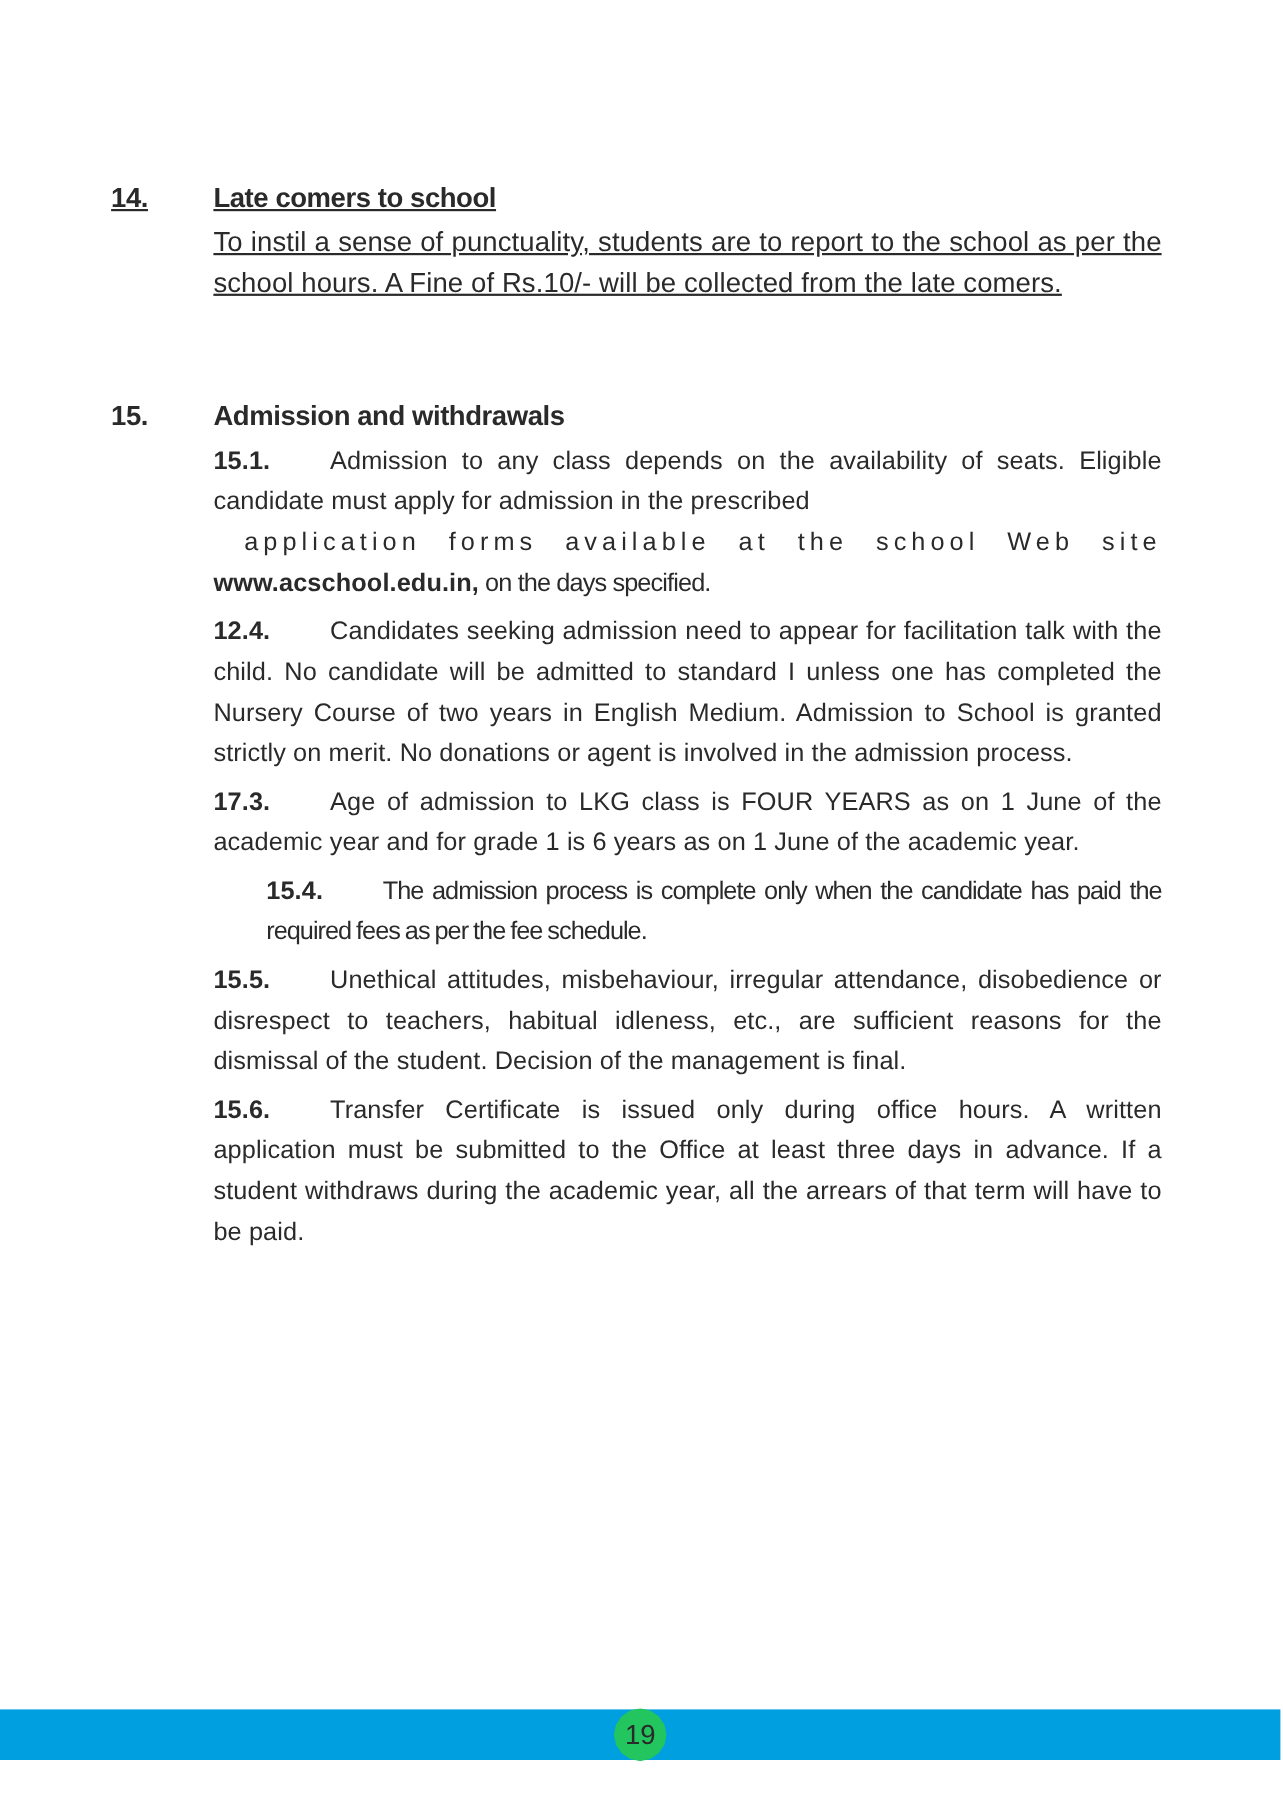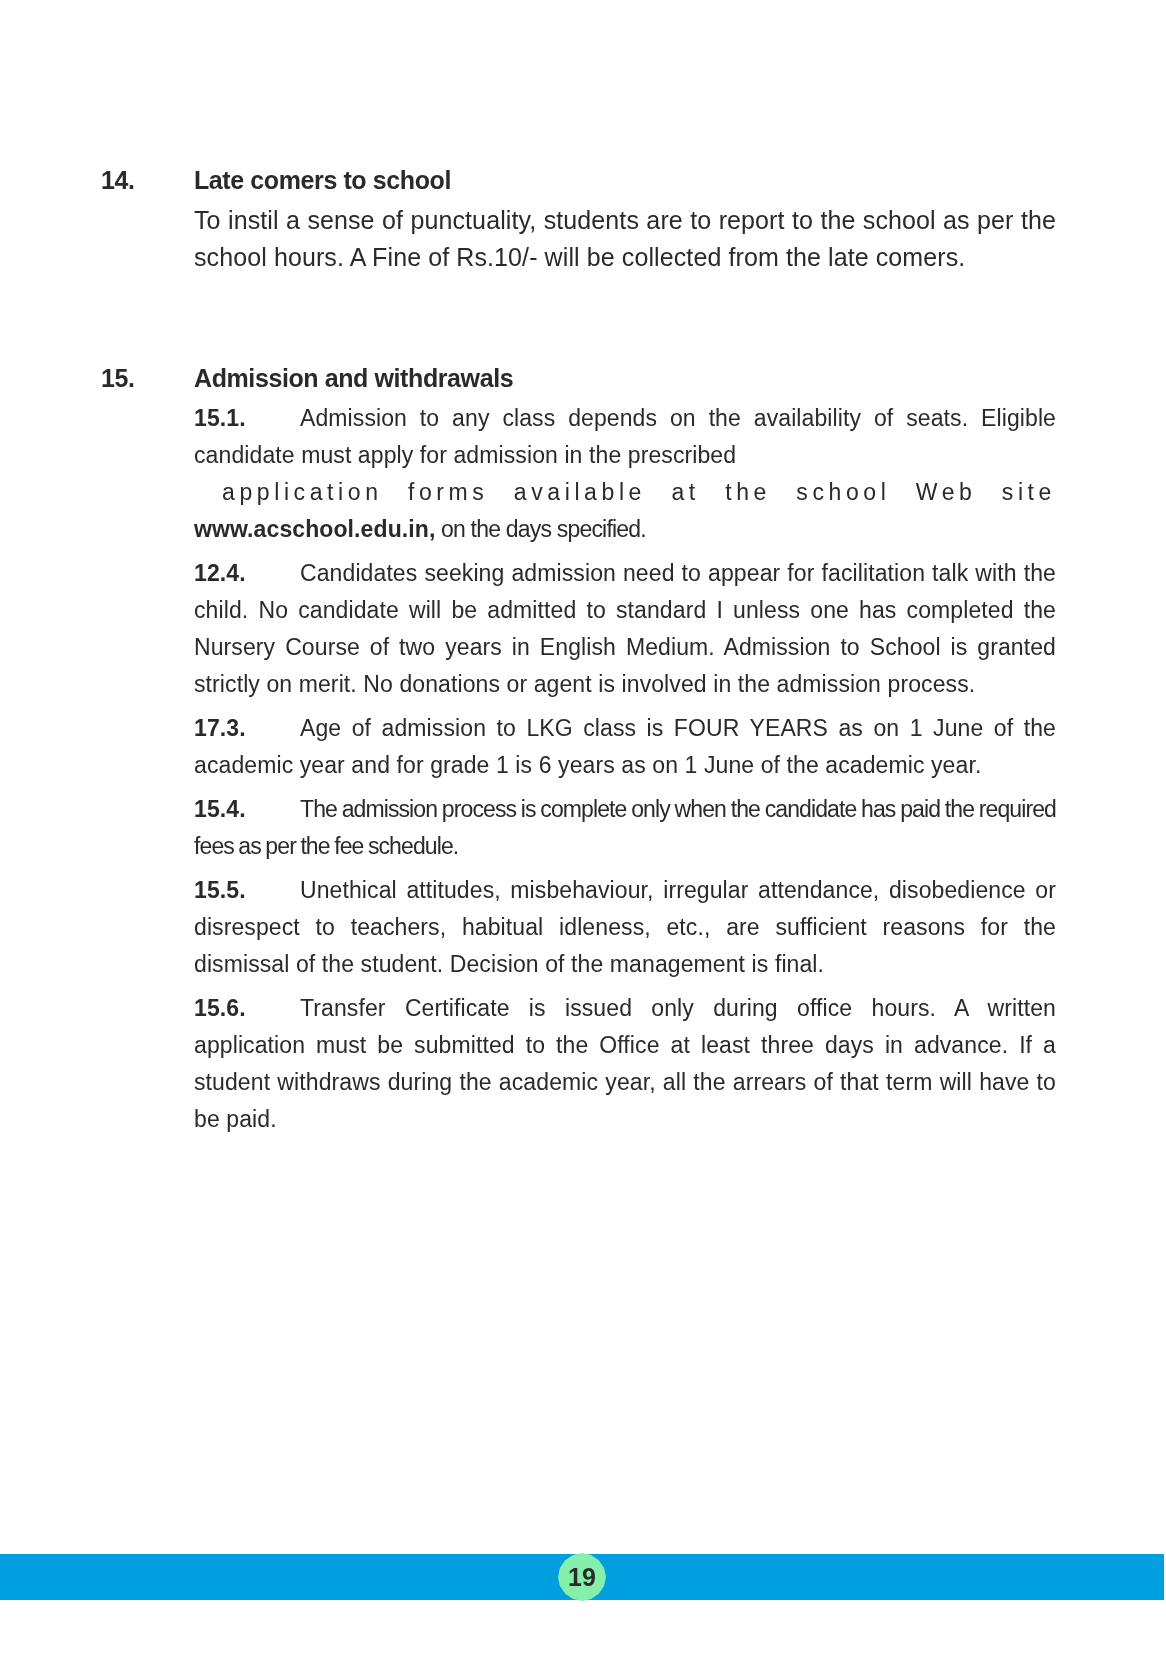--- a/index.html
+++ b/index.html
@@ -55,20 +55,21 @@
     }
     .sub {
       margin: 0 0 7px 0;
       text-align: justify;
       font-size: 23px;
       line-height: 37px;
     }
     .sub.tight {
       letter-spacing: -0.9px;
       word-spacing: -1px;
+      margin-left: 48px;
     }
     .sub.tight .sub-num,
     .sub.tight .sub-text-lead {
       letter-spacing: 0.1px;
     }
     .sub-num {
       font-weight: bold;
       display: inline-block;
       width: 106px;
     }
@@ -104,21 +105,21 @@
       justify-content: center;
       font-size: 25px;
       color: #2a2a2a;
     }
   </style>
 </head>
 <body>
 
 <div class="page">
 
-  <div class="section" style="top:162px;">
+  <div class="section" style="top:162px;text-decoration:underline;">
     <div class="section-head">
       <span class="section-num">14.</span>
       <span class="section-title">Late comers to school</span>
     </div>
     <div class="body-block">
       <p class="para">To instil a sense of punctuality, students are to report to the school as per the school hours. A Fine of Rs.10/- will be collected from the late comers.</p>
     </div>
   </div>
 
   <div class="section" style="top:360px;">
@@ -151,17 +152,17 @@
       </p>
 
       <p class="sub">
         <span class="sub-num">15.6.</span><span>Transfer Certificate is issued only during office hours. A written application must be submitted to the Office at least three days in advance. If a student withdraws during the academic year, all the arrears of that term will have to be paid.</span>
       </p>
 
     </div>
   </div>
 
   <div class="footer-bar" style="background: rgb(0, 159, 224);"></div>
-  <div class="page-badge" style="background: #86efac; font-weight: bold;">
+  <div class="page-badge" style="background: #22c55e;">
     <span>19</span>
   </div>
 
 </div>
 
 </body></html>

